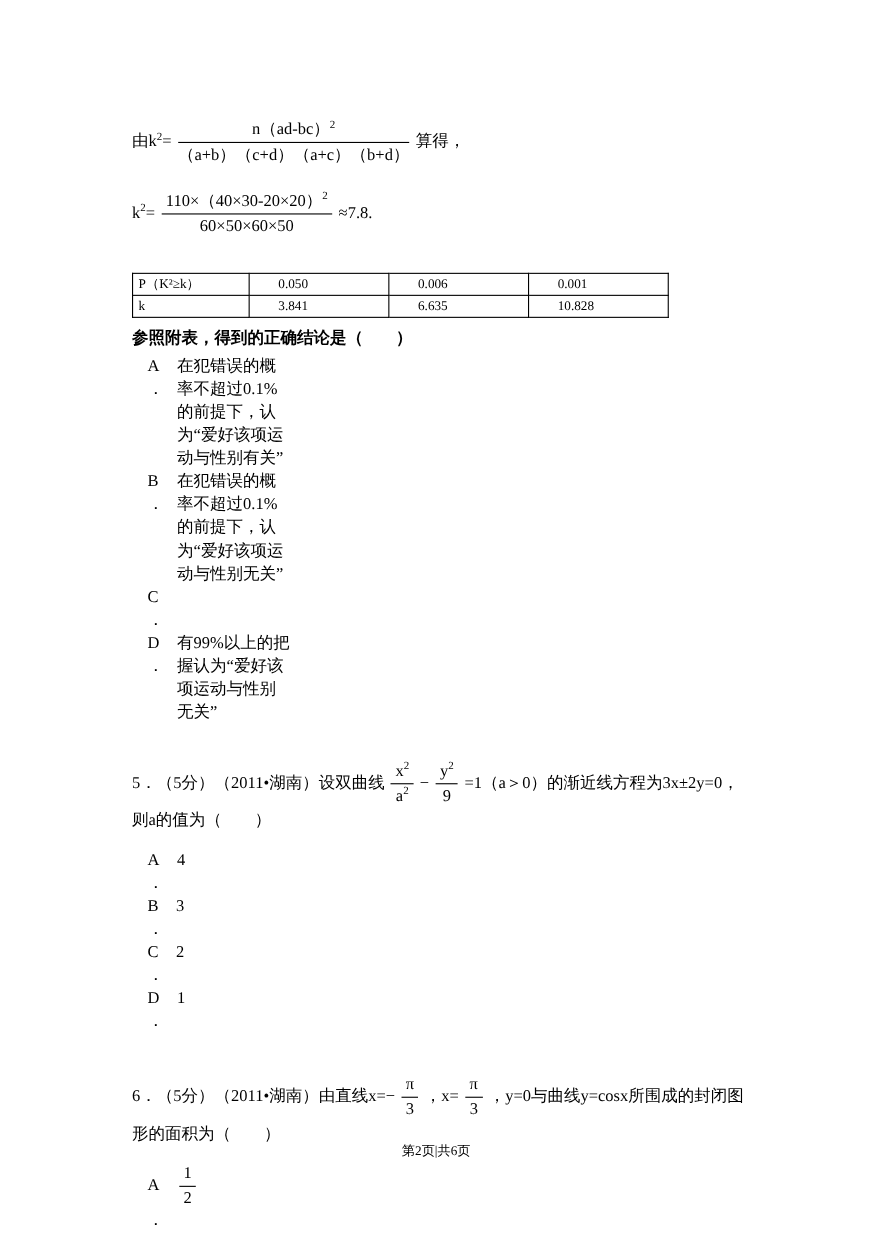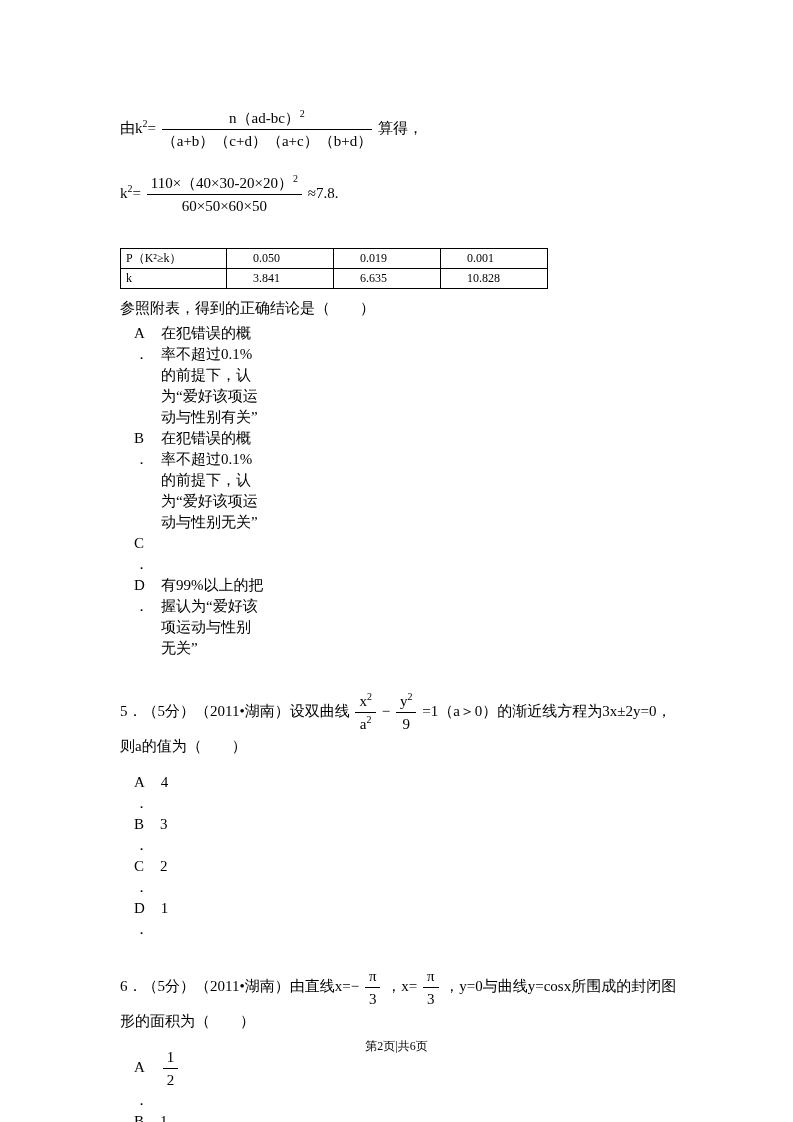--- a/index.html
+++ b/index.html
@@ -16,31 +16,31 @@
   .frac .num { display:block; border-bottom:1px solid #000; padding:0 4px 1px; }
   .frac .den { display:block; padding-top:1px; }
   sup { font-size:10px; line-height:0; vertical-align:super; }
 
   .formula { margin-top:8px; line-height:20px; }
   .formula.second { margin-top:22px; }
 
   .ktable { border-collapse:collapse; margin-top:32px; font-size:12px; line-height:17px; }
   .ktable td { border:1px solid #000; padding:1px 5px; vertical-align:middle; }
   .ktable td.c0 { width:106px; }
-  .ktable td.c1, .ktable td.c2, .ktable td.c3 { width:107px;padding-left:26px; }
+  .ktable td.c1, .ktable td.c2, .ktable td.c3 { width:127px;padding-left:26px; }
 
-  .stem { margin-top:8px; }
+  .stem { margin-top:8px;font-weight:bold; }
 
   .choices { margin-top:4px; margin-left:14px; }
   .choice { display:flex; line-height:21px; }
   .choice .marker { width:27px; flex:none; }
   .choice .ctext { width:104px; }
 
   .question { margin-top:32px; line-height:24px; }
-  .question.q6 { margin-top:26px; }
+  .question.q6 { margin-top:36px; }
 
   .row-options { display:flex; margin-left:14px; margin-top:14px;flex-direction:column; }
   .row-option { width:118px; line-height:21px; }
   .row-option .val { margin-left:16px; }
 
   .sqrt-sym { letter-spacing:-1px; }
   .sqrt-body { border-top:1px solid #000; padding:0 2px; }
 
   .footer { position:absolute; left:0; right:0; top:1038px; text-align:center; font-size:12px; color:#000; }
 </style>
@@ -65,21 +65,21 @@
       <span class="den">60×50×60×50</span>
     </span>
     <span>≈7.8.</span>
   </div>
 
   <table class="ktable">
     <tbody>
       <tr>
         <td class="c0">P（K²≥k）</td>
         <td class="c1">0.050</td>
-        <td class="c2">0.019</td>
+        <td class="c2">0.006</td>
         <td class="c3">0.001</td>
       </tr>
       <tr>
         <td class="c0">k</td>
         <td class="c1">3.841</td>
         <td class="c2">6.635</td>
         <td class="c3">10.828</td>
       </tr>
     </tbody>
   </table>

